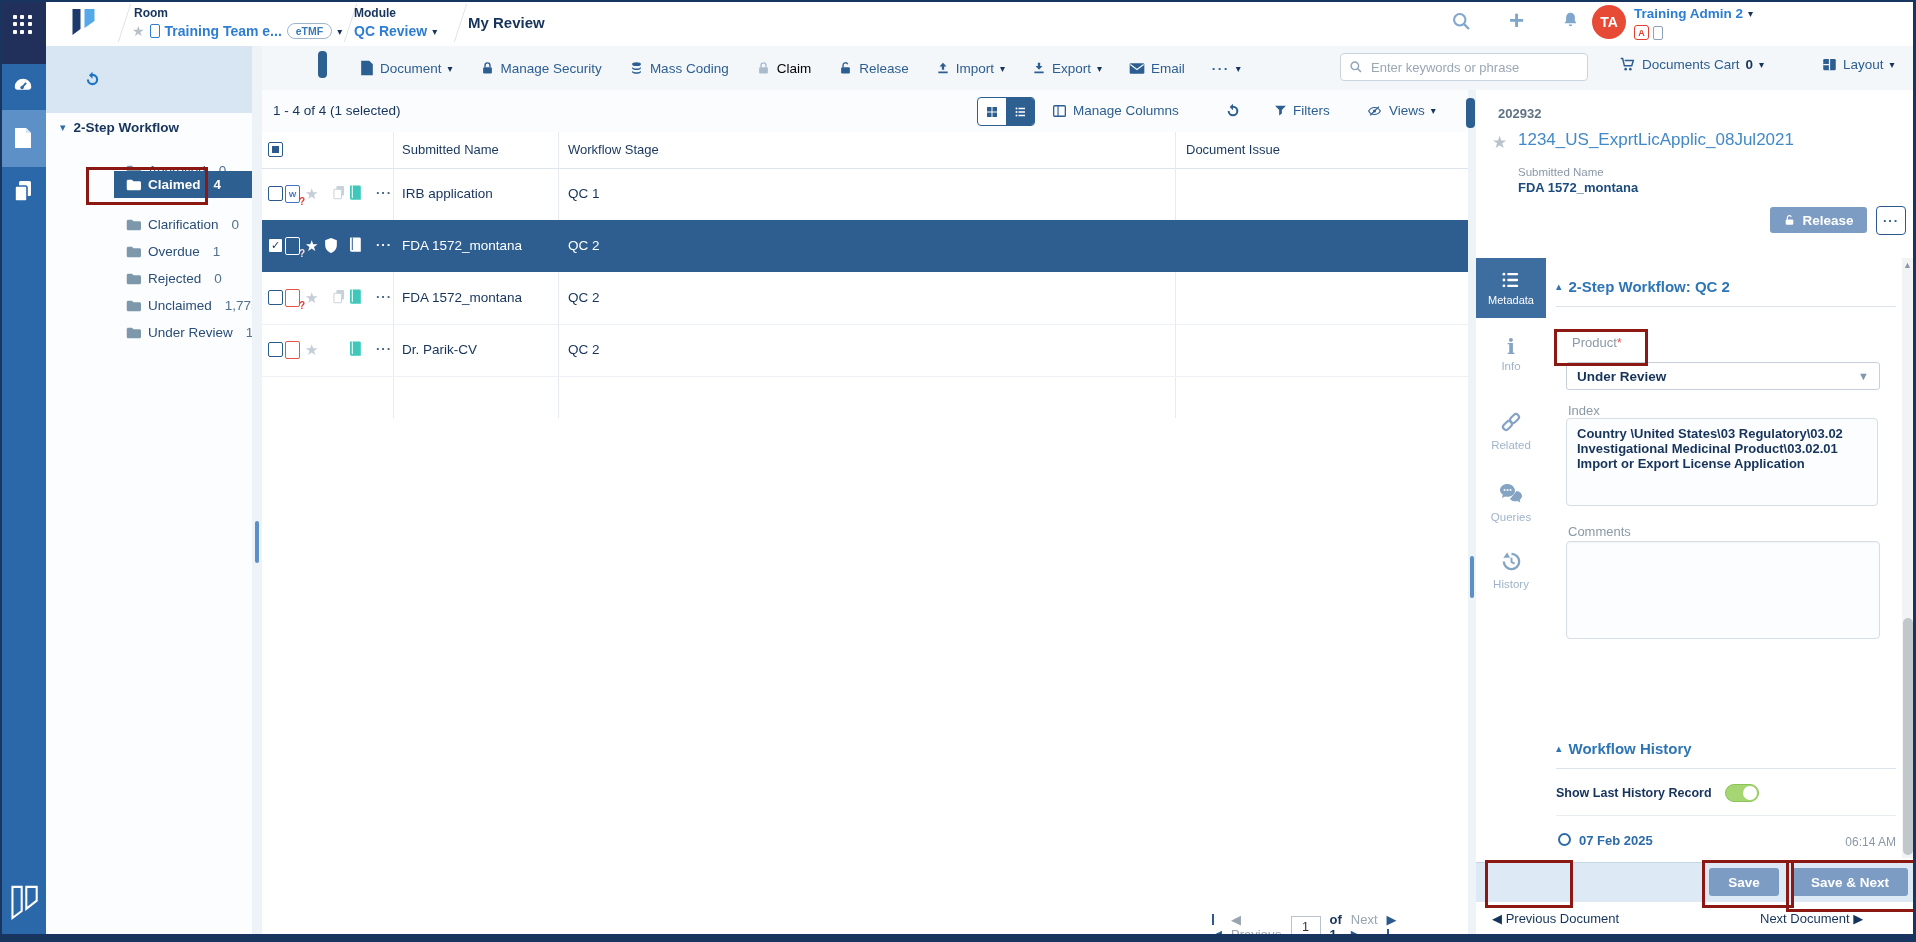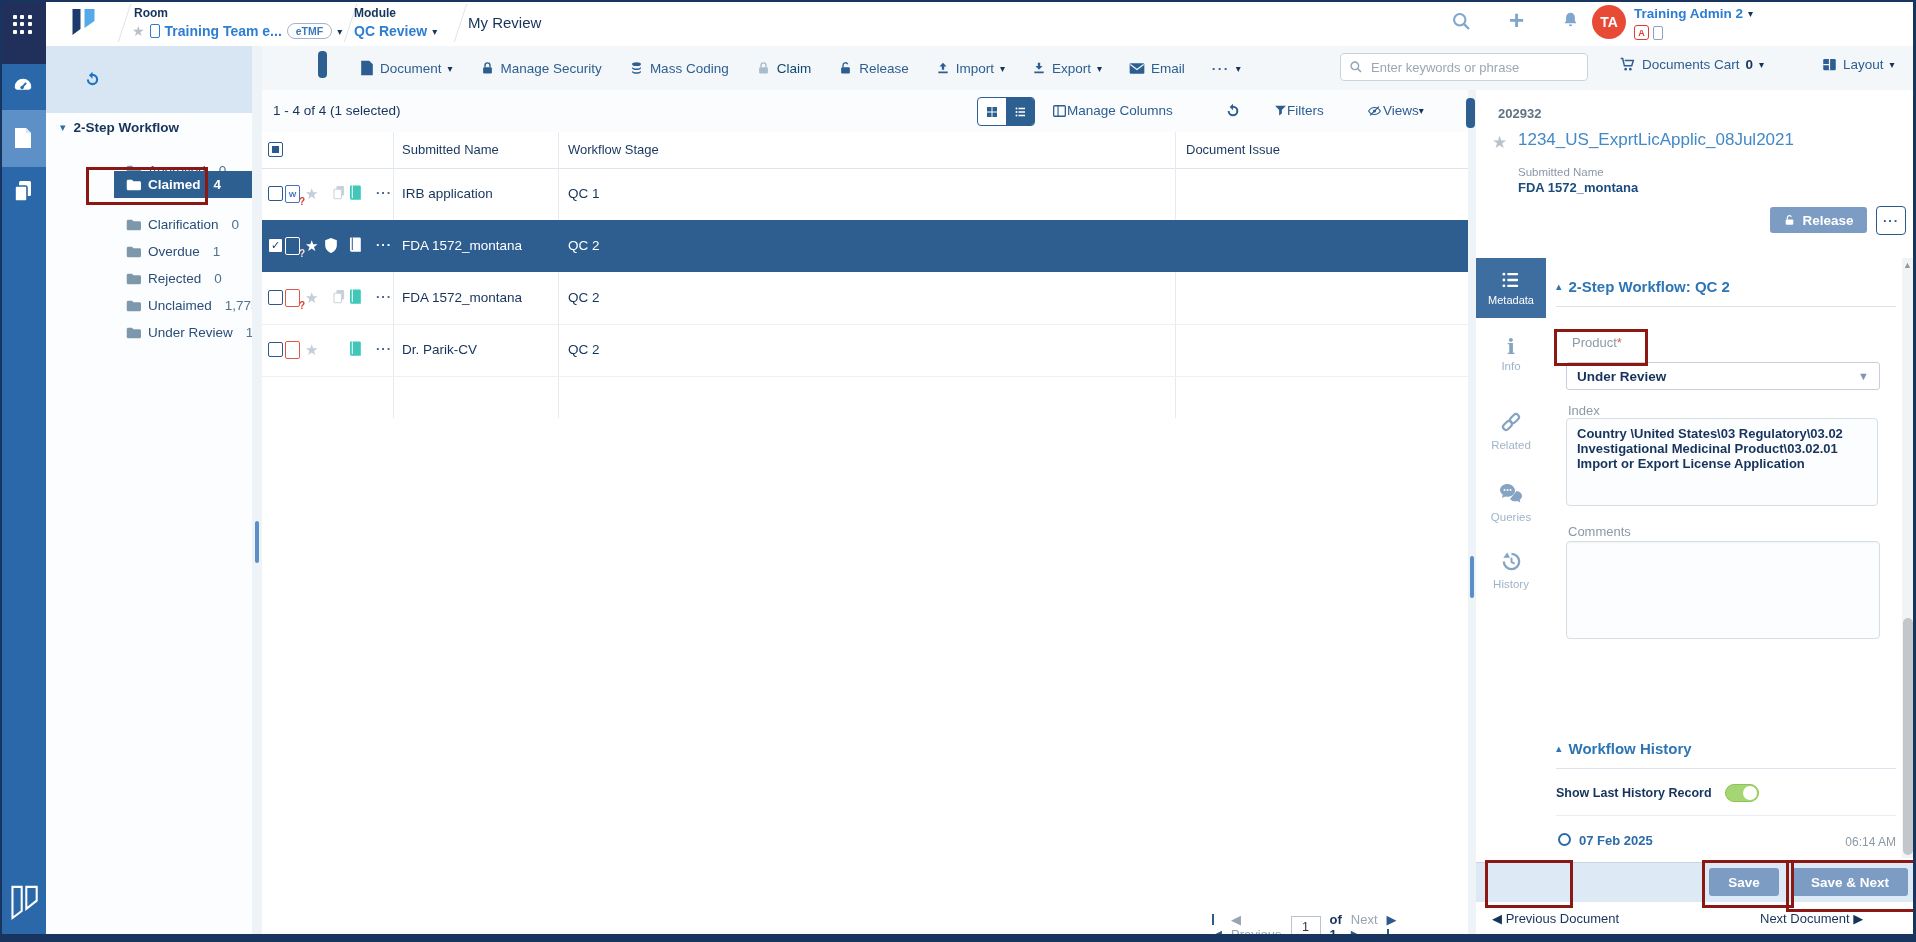--- a/index.html
+++ b/index.html
@@ -20,31 +20,31 @@
   .header{left:46px;top:0;width:1870px;height:46px;background:#fff;border-bottom:1px solid #e4eaf1;}
   .chev{position:absolute;top:4px;width:16px;height:38px;border-right:1px solid #dde3ea;transform:skewX(-18deg);}
   .crumb-label{font-size:12px;font-weight:bold;color:#16335c;}
   .crumb-row{display:flex;align-items:center;gap:5px;}
   .room-name{font-size:14px;font-weight:bold;color:#2d7dd2;}
   .pill{border:1.5px solid #9fb5cf;color:#3a79b8;font-size:10.5px;font-weight:bold;padding:1px 8px;border-radius:10px;}
   .caret{color:#16335c;font-size:10px;}
   .phone{width:8px;height:12px;border:1.5px solid #2d7dd2;border-radius:2px;display:inline-block;}
   .phone.gray{border-color:#8fa3b8;}
   .star{color:#b9c1cb;font-size:14px;}
-  .myreview{font-size:15px;font-weight:normal;color:#16335c;}
+  .myreview{font-size:15px;font-weight:bold;color:#16335c;}
   .hdr-ico{color:#7fa6cc;}
   .avatar{width:34px;height:34px;border-radius:50%;background:#e84b35;color:#fff;font-weight:bold;font-size:14px;display:flex;align-items:center;justify-content:center;}
   .uname{font-size:13.5px;color:#2d7dd2;font-weight:bold;}
   .abadge{width:13px;height:13px;border:1.5px solid #e03c31;color:#e03c31;border-radius:3px;font-size:9px;font-weight:bold;display:inline-flex;align-items:center;justify-content:center;}
   
   .toolbar{left:252px;top:46px;width:1664px;height:44px;background:#f3f7fa;border-bottom:1px solid #e2e9f0;}
   .tb-row{position:absolute;left:108px;top:8px;display:flex;align-items:center;gap:27px;height:28px;}
   .tbtn{display:flex;align-items:center;gap:6px;font-size:13.5px;color:#2d5e91;font-weight:500;cursor:pointer;}
   .tbtn svg{flex:0 0 auto;}
-  .tbtn.disabled{color:#0c4a6e;align-items:center;}
+  .tbtn.disabled{color:#000000;align-items:center;}
   .searchbox{position:absolute;left:1088px;top:7px;width:248px;height:28px;background:#fff;border:1px solid #c9d4df;border-radius:4px;display:flex;align-items:center;padding:0 8px;box-sizing:border-box;gap:6px;}
   .searchbox input{border:none;outline:none;flex:1;font-size:13px;color:#33475c;background:transparent;font-family:inherit;}
   .searchbox input::placeholder{color:#9aa7b5;}
   .pane-pill{position:absolute;border-radius:4px;background:#2d5f91;}
   
   .sidebar{left:46px;top:46px;width:206px;height:888px;background:#fcfdff;}
   .side-strip{position:absolute;left:0;top:0;width:206px;height:67px;background:#d8e5f3;}
   .tree-root{position:absolute;left:14px;top:74px;display:flex;align-items:center;gap:8px;font-size:13.5px;font-weight:bold;color:#16335c;}
   .tree-item{position:absolute;left:0;width:206px;height:27px;display:flex;align-items:center;gap:7px;padding-left:52px;box-sizing:border-box;font-size:13.5px;color:#2a4e77;cursor:pointer;margin-left:28px;}
   .tree-item .cnt{color:#52718f;margin-left:6px;}
@@ -53,21 +53,21 @@
   .folder{color:#7e98ab;display:inline-flex;}
   .tree-item.sel .folder{color:#fff;}
   .side-scroll-track{left:252px;top:46px;width:10px;height:888px;background:#eef3f8;}
   
   .main{left:262px;top:90px;width:965px;height:844px;background:#fff;}
   .countrow{position:absolute;left:0;top:0;width:1206px;height:42px;background:#fafcfe;}
   .count-text{position:absolute;left:11px;top:13px;font-size:13.5px;color:#16335c;}
   .viewgroup{position:absolute;left:715px;top:7px;width:56px;height:27px;border:1px solid #2d5f91;border-radius:4px;display:flex;overflow:hidden;background:#fff;}
   .vg-seg{width:28px;display:flex;align-items:center;justify-content:center;color:#2d5f91;cursor:pointer;}
   .vg-seg.on{background:#2d5f91;color:#fff;}
-  .lb-item{position:absolute;top:7px;display:flex;align-items:center;font-size:13.5px;color:#2d5e91;height:27px;cursor:pointer;text-align:center;}
+  .lb-item{position:absolute;top:7px;display:flex;align-items:center;gap:6px;font-size:13.5px;color:#2d5e91;height:27px;cursor:pointer;text-align:center;}
   .thead{position:absolute;left:0;top:42px;width:1206px;height:36px;border-bottom:1px solid #dde4ec;font-size:13px;color:#18375f;}
   .colline{position:absolute;top:42px;width:1px;height:286px;background:#e6ebf1;}
   .trow{position:absolute;left:0;width:1206px;height:52px;border-bottom:1px solid #edf1f5;font-size:13.5px;color:#16335c;}
   .trow.sel{background:#2e5e8f;color:#fff;border-bottom:none;}
   .cb{position:absolute;width:15px;height:15px;border:1.5px solid #2c5a8c;border-radius:2px;background:#fff;box-sizing:border-box;display:flex;align-items:center;justify-content:center;}
   .cb .inner{width:7px;height:7px;background:#2c5a8c;}
   .cb .tick{font-size:11px;font-weight:bold;color:#16335c;line-height:1;}
   .ficon{position:absolute;width:15px;height:18px;border:1.5px solid;border-radius:2px;box-sizing:border-box;font-size:8px;font-weight:bold;display:flex;align-items:center;justify-content:center;background:#fff;}
   .ficon .q{position:absolute;right:-6px;bottom:-5px;font-size:10px;font-weight:bold;}
   .rstar{position:absolute;font-size:15px;}

